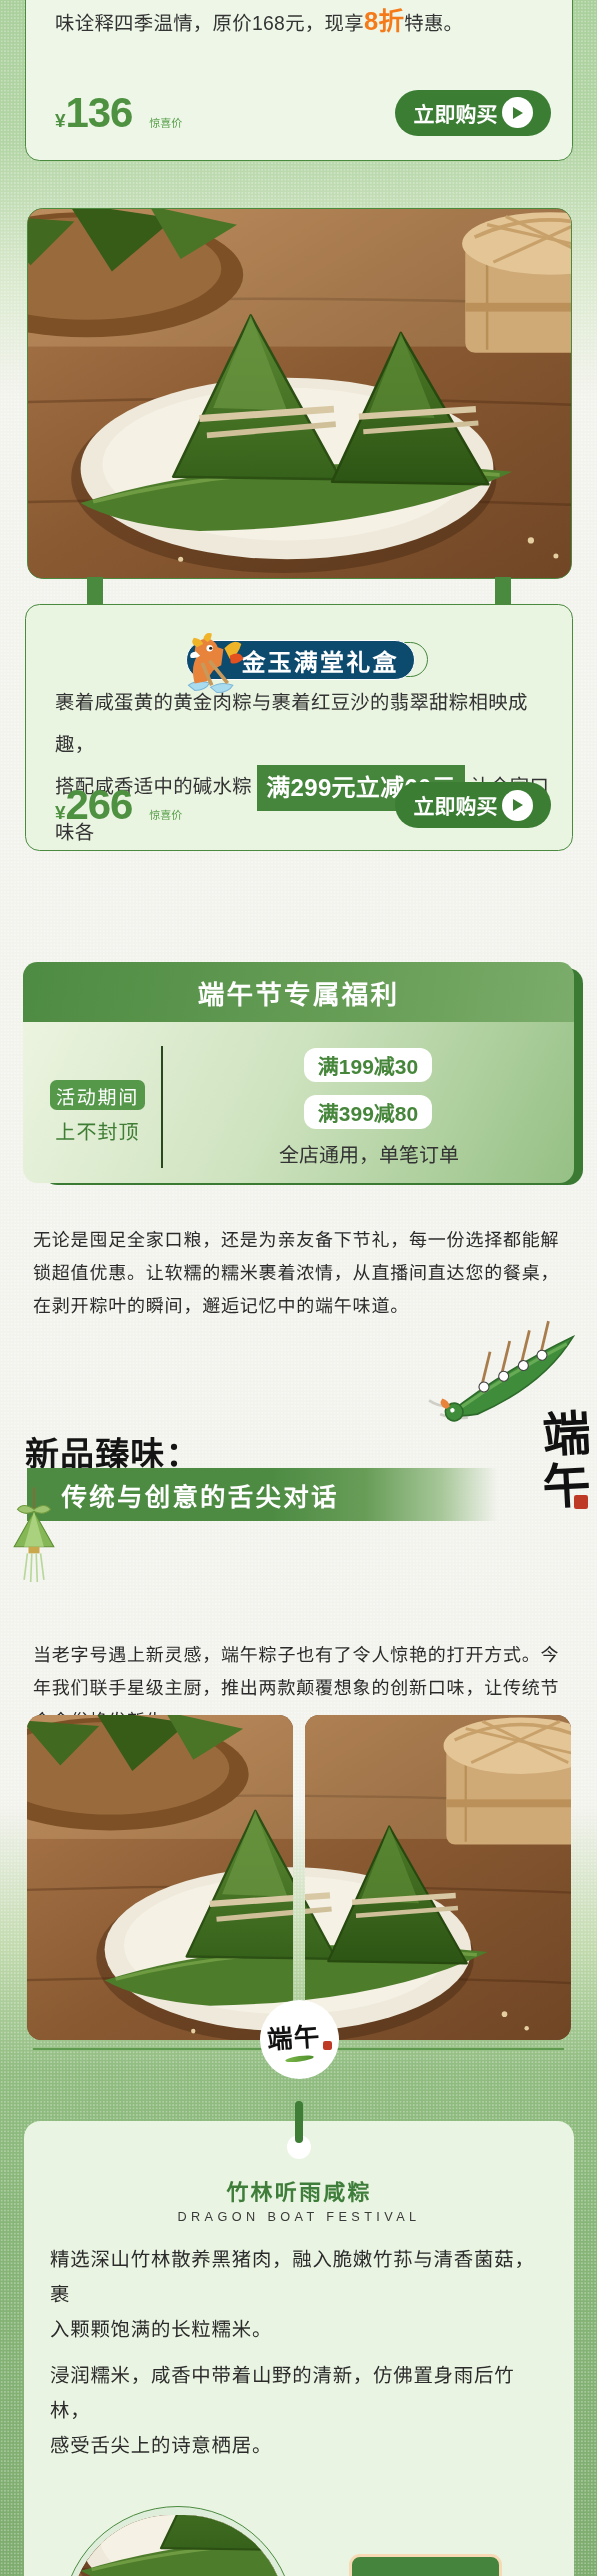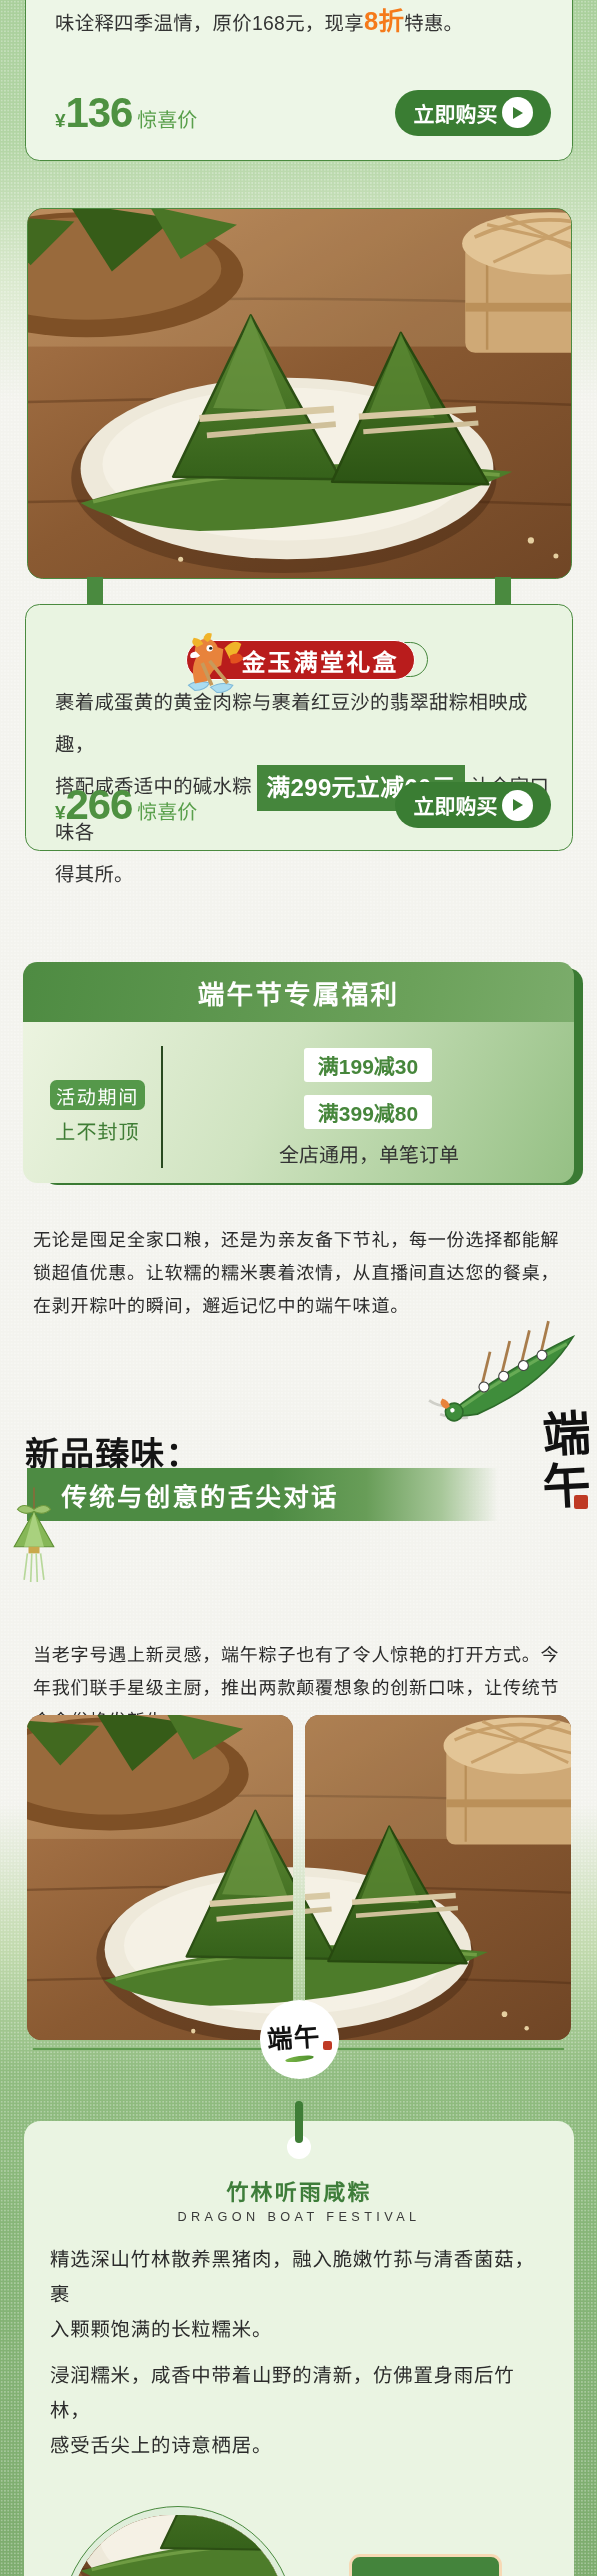--- a/index.html
+++ b/index.html
@@ -22,55 +22,55 @@
 
   
   .card1{left:25px;top:-25.5px;width:548px;height:186px;}
   .c1-text{position:absolute;left:29px;top:25.5px;width:498px;font-size:19.4px;line-height:40px;letter-spacing:0.3px;color:#333;}
   .discount{color:#f57a1a;font-weight:bold;font-size:25.5px;}
   .price-row{position:absolute;left:29px;right:21px;height:50px;display:flex;align-items:center;justify-content:space-between;}
   .card1 .price-row{top:112px;}
   .price{display:flex;align-items:baseline;color:#4e9141;font-weight:bold;}
   .price .yen{font-size:19px;}
   .price .num{font-size:42px;letter-spacing:-1.1px;line-height:1;}
-  .price .lbl{font-size:20px;margin-left:5px;font-weight:normal;color:#5aa04c;}
+  .price .lbl{font-size:11px;margin-left:17px;font-weight:normal;color:#5aa04c;}
   .buy-btn{width:156px;height:46px;border-radius:23px;background:#3a7d33;border:none;cursor:pointer;
     display:flex;align-items:center;justify-content:center;gap:4px;color:#fff;font-size:21px;font-weight:bold;
     font-family:inherit;}
   .buy-circle{width:31px;height:31px;border-radius:50%;background:#fff;display:flex;align-items:center;justify-content:center;}
   .buy-tri{width:0;height:0;border-left:10.5px solid #3a7d33;border-top:6.6px solid transparent;border-bottom:6.6px solid transparent;margin-left:2.8px;}
 
   
   .photo1{position:absolute;left:26.6px;top:208px;width:545px;height:371px;border:1.7px solid #4a8a3f;border-radius:15.5px;overflow:hidden;background:#7a4e2e;}
   .photo1 svg{display:block;width:100%;height:100%;}
 
   .conn{position:absolute;width:15.5px;height:29px;background:#4a8a3f;top:577px;}
   .conn.l{left:87px;} .conn.r{left:495px;}
 
   
   .card2{left:25px;top:604px;width:548px;height:247px;background:#e9f4e1;}
   .pill-wrap{position:absolute;left:160px;top:35px;width:229px;height:40px;}
   .pill-echo{position:absolute;left:13.3px;top:2.2px;width:229px;height:35px;border:1.7px solid #45863c;border-radius:19px;}
-  .pill{position:absolute;inset:0;background:#b91c1c;border-radius:20px;border:1.7px solid #fff;
+  .pill{position:absolute;inset:0;background:#0c4a6e;border-radius:20px;border:1.7px solid #fff;
     display:flex;align-items:center;justify-content:center;padding-left:39px;color:#fff;font-size:24px;font-weight:bold;letter-spacing:2.2px;}
   .pill-dragon{position:absolute;left:-6.6px;top:-12px;width:66px;height:69px;}
   .c2-text{position:absolute;left:29px;top:76px;width:498px;font-size:19.4px;line-height:42px;letter-spacing:0.3px;color:#333;}
   .inline-badge{display:inline-block;background:#45863c;color:#fff;font-weight:bold;font-size:24px;padding:2.2px 8.9px;margin:0 5.5px;vertical-align:middle;}
   .card2 .price-row{top:175px;}
 
   
   .card3{position:absolute;left:23px;top:962px;width:551px;height:221px;padding-left:15px;}
   .card3-shadow{position:absolute;left:19px;top:5.5px;width:541px;height:217px;background:#3a7a33;border-radius:15.5px;}
   .card3-main{position:absolute;inset:0;border-radius:14.4px;overflow:hidden;}
   .card3-head{height:60px;background:linear-gradient(100deg,#4e8b42,#6ba15a 70%,#7bac6b);display:flex;align-items:center;justify-content:center;color:#fff;font-size:26.6px;font-weight:bold;letter-spacing:2.2px;}
   .card3-body{position:relative;height:161px;background:linear-gradient(115deg,#ecf4e0 0%,#cfe3c0 45%,#95c084 100%);}
   .period-badge{position:absolute;left:27px;top:58px;width:95px;height:30px;background:#55984a;border-radius:6.6px;display:flex;align-items:center;justify-content:center;color:#fff;font-size:19px;letter-spacing:1.7px;}
   .period-note{position:absolute;left:27px;top:94px;width:95px;text-align:center;font-size:20px;color:#3f7d35;letter-spacing:1.1px;}
   .vdivider{position:absolute;left:138px;top:24px;width:1.7px;height:122px;background:#28491f;}
-  .coupon{position:absolute;left:281px;width:128px;height:34px;background:#fff;border-radius:3px;display:flex;align-items:center;justify-content:center;color:#46863b;font-size:21px;font-weight:bold;}
+  .coupon{position:absolute;left:281px;width:128px;height:34px;background:#fff;border-radius:12px;display:flex;align-items:center;justify-content:center;color:#46863b;font-size:21px;font-weight:bold;}
   .coupon.c1{top:25.5px;} .coupon.c2{top:73px;}
   .coupon-caption{position:absolute;left:183px;top:117px;width:326px;text-align:center;font-size:20px;color:#333;}
 
   
   .para{position:absolute;font-size:18px;line-height:33px;letter-spacing:0.8px;color:#2b2b2b;}
   .para1{left:33px;top:1224px;width:542px;}
   .para2{left:33px;top:1639px;width:542px;}
   .para div{display:block;}
 
   
@@ -274,21 +274,20 @@
     <div class="pill-wrap">
       <div class="pill-echo"></div>
       <div class="pill">金玉满堂礼盒</div>
       <svg class="pill-dragon" viewBox="0 0 125 130">
           <use href="#dragonhead"></use>
         </svg>
     </div>
     <div class="c2-text">
       <div>裹着咸蛋黄的黄金肉粽与裹着红豆沙的翡翠甜粽相映成趣，</div>
       <div><span>搭配咸香适中的碱水粽</span><span class="inline-badge">满299元立减60元</span><span>让全家口味各</span></div>
-      <div>得其所。</div>
     </div>
     <div class="price-row">
       <div class="price">
         <span class="yen">¥</span>
         <span class="num">266</span>
         <span class="lbl">惊喜价</span>
       </div>
       <button class="buy-btn">
         <span>立即购买</span>
         <span class="buy-circle">

